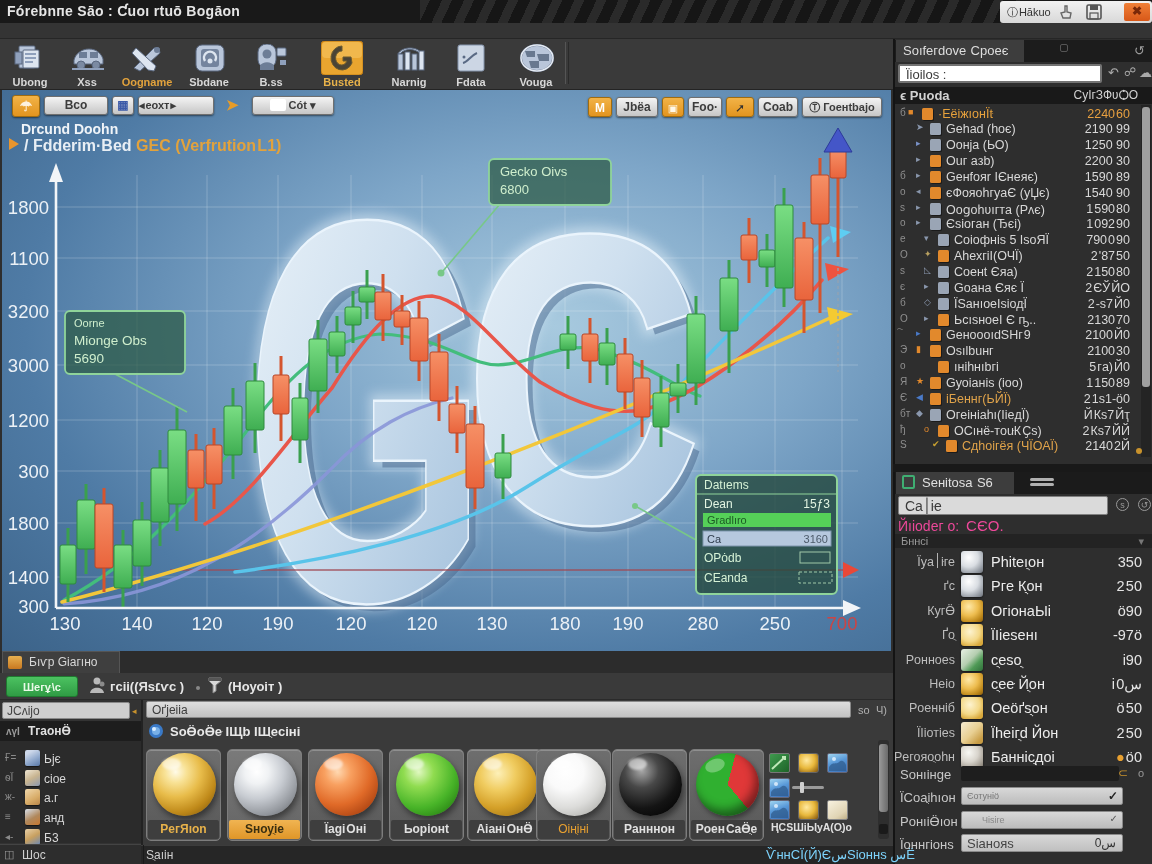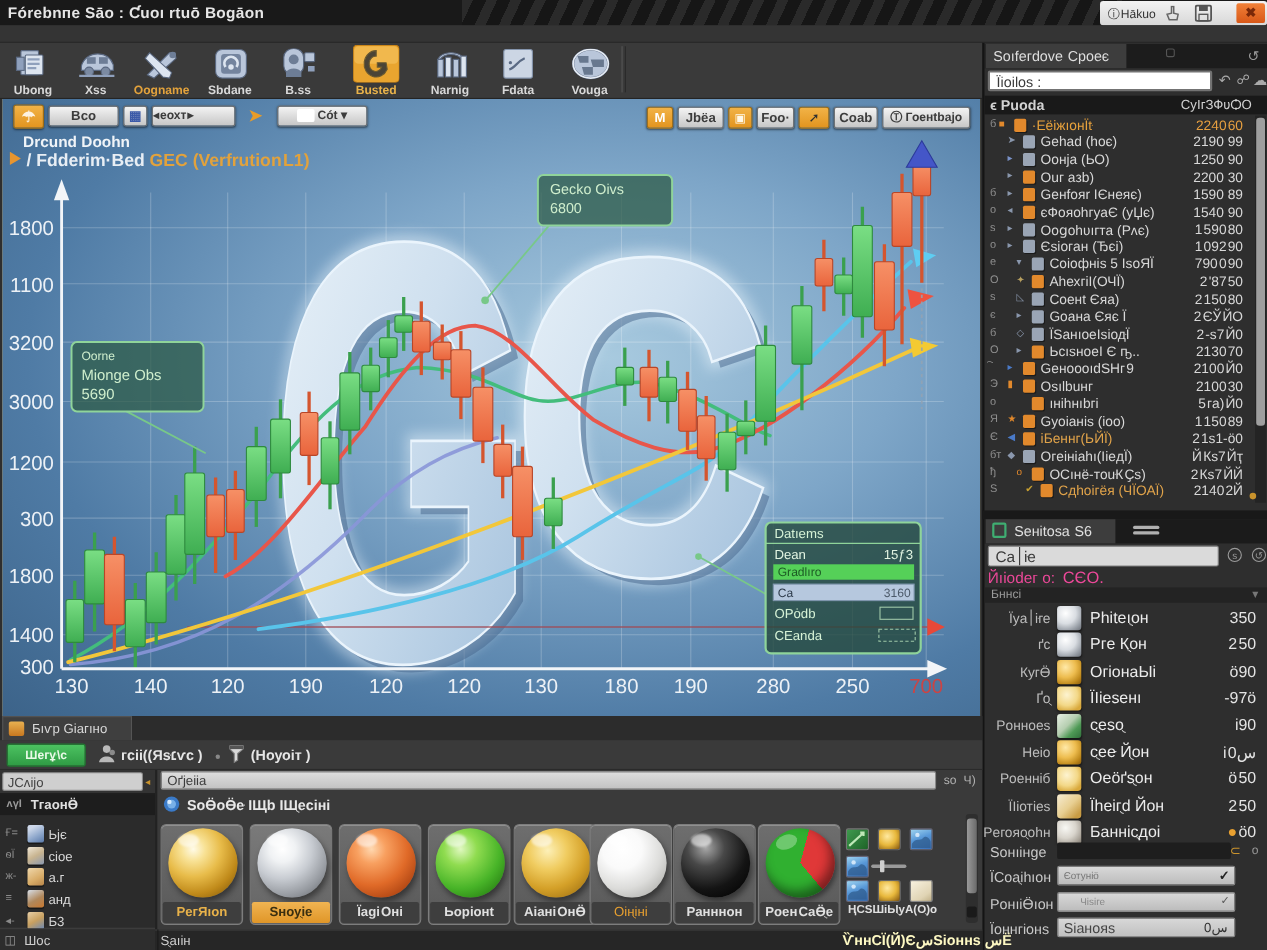--- a/index.html
+++ b/index.html
@@ -752,19 +752,19 @@
       </svg>
 <div class="abs" style="left:798px;top:800px;width:21px;height:20px;background:radial-gradient(circle at 40% 35%,#ffe9a0,#e8b83c 50%,#8a5c10 95%);border:1px solid #666;border-radius:3px"></div>
 <div class="abs" style="left:827px;top:800px;width:21px;height:20px;background:linear-gradient(145deg,#f8f2e0,#e0d4b4 70%,#c0b088);border:1px solid #888;border-radius:2px"></div>
 <div class="abs" style="left:771px;top:821px;width:84px;height:14px;color:#e0e0e0;font-size:10.5px;font-weight:bold;white-space:nowrap">ҢСЅШіЫֻуА(Оֻ)о</div>
 <div class="abs" style="left:878px;top:740px;width:11px;height:99px;background:#2e2e2e;border-radius:3px"></div>
 <div class="abs" style="left:879px;top:744px;width:9px;height:68px;background:linear-gradient(90deg,#9a9a9a,#6a6a6a);border-radius:3px"></div>
 <div class="abs" style="left:879px;top:824px;width:9px;height:10px;background:#1a1a1a;border-radius:2px"></div>
 <div class="abs" style="left:0;top:845px;width:893px;height:19px;background:#262626;border-top:1px solid #3c3c3c"></div>
 <div class="abs" style="left:146px;top:848px;color:#cfcfcf;font-size:12px">Ѕֻaıін</div>
 <div class="abs" style="left:143px;top:845px;width:1px;height:19px;background:#1a1a1a"></div>
-<div class="abs" style="left:766px;top:847px;color:#fef9c3;font-size:13px;font-weight:bold">ѶннСЇ(Й)ЄسЅіоннѕ سЁ</div>
+<div class="abs" style="left:766px;top:847px;color:#7dd3fc;font-size:13px;font-weight:normal">ѶннСЇ(Й)ЄسЅіоннѕ سЁ</div>
 <div class="abs" style="left:0;top:845px;width:141px;height:19px;background:#2d2d2d">
         <span style="position:absolute;left:4px;top:3px;color:#9a9a9a;font-size:11px">◫</span>
         <span style="position:absolute;left:22px;top:3px;color:#cfcfcf;font-size:12px">Шос</span>
       </div>
 </div>
 </div>
 
 </body></html>

